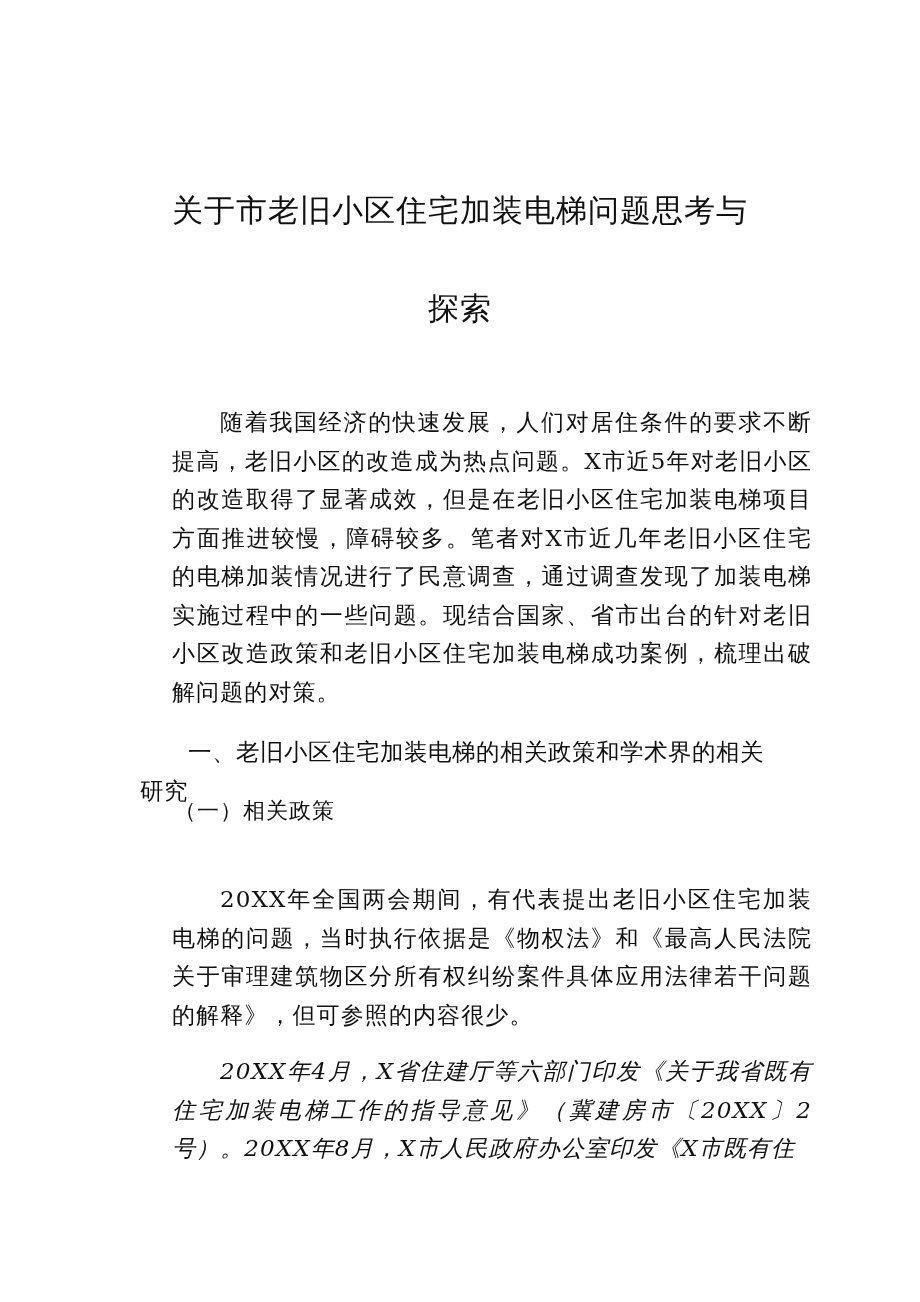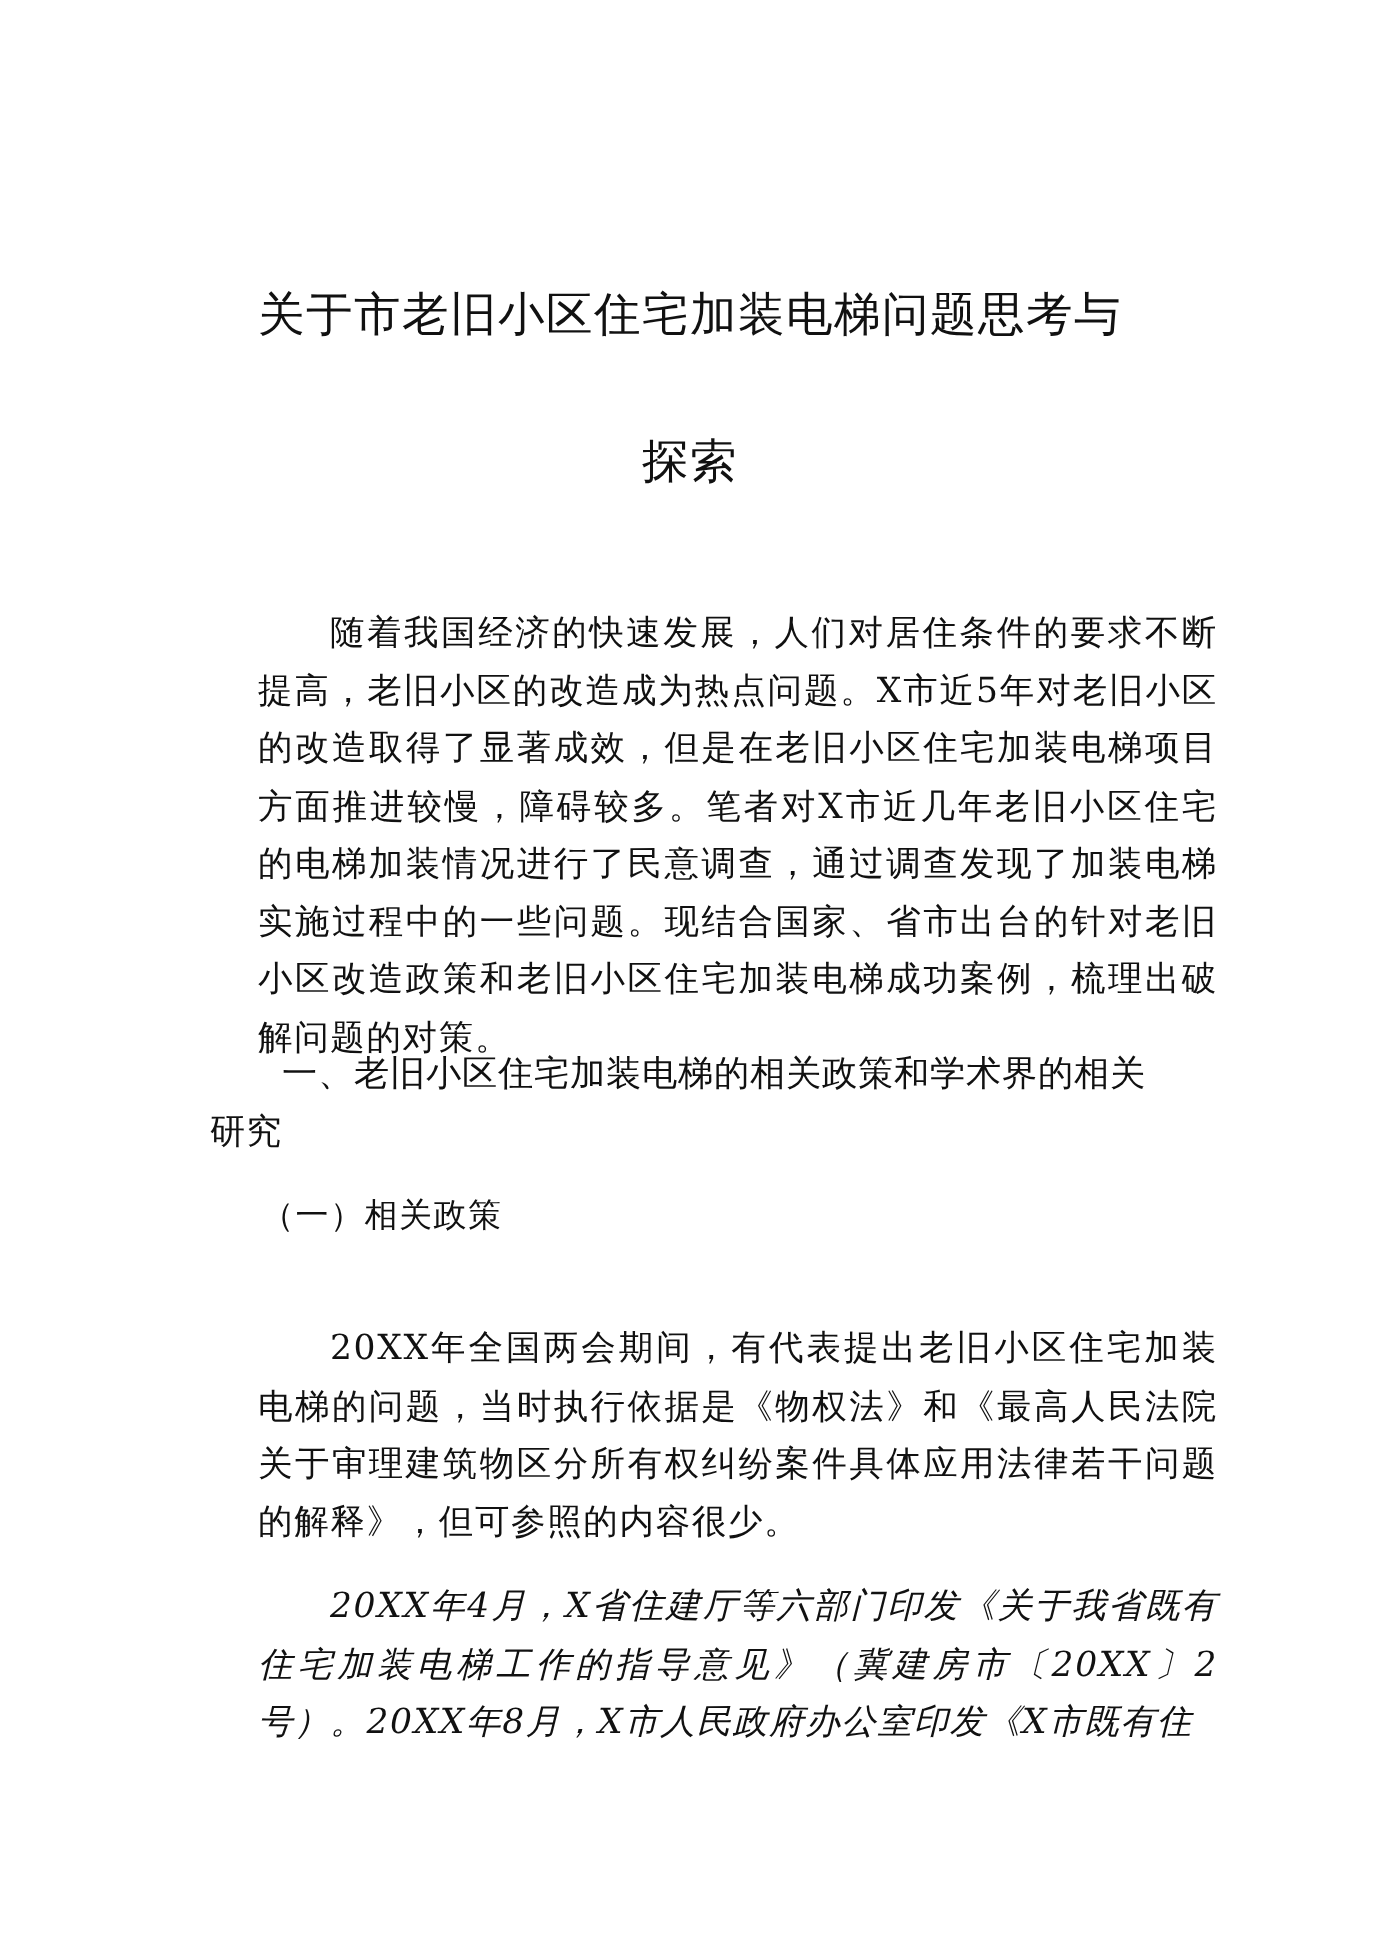--- a/index.html
+++ b/index.html
@@ -30,20 +30,20 @@
 </style>
 </head>
 <body>
 
 <div class="page">
   <div class="title title-1">关于市老旧小区住宅加装电梯问题思考与</div>
   <div class="title title-2">探索</div>
 
   <p class="para" style="top:387px;">随着我国经济的快速发展，人们对居住条件的要求不断提高，老旧小区的改造成为热点问题。X市近5年对老旧小区的改造取得了显著成效，但是在老旧小区住宅加装电梯项目方面推进较慢，障碍较多。笔者对X市近几年老旧小区住宅的电梯加装情况进行了民意调查，通过调查发现了加装电梯实施过程中的一些问题。现结合国家、省市出台的针对老旧小区改造政策和老旧小区住宅加装电梯成功案例，梳理出破解问题的对策。</p>
 
-  <p class="heading1" style="top:696px;">一、老旧小区住宅加装电梯的相关政策和学术界的相关研究</p>
+  <p class="heading1" style="top:733px;">一、老旧小区住宅加装电梯的相关政策和学术界的相关研究</p>
 
   <p class="heading2" style="top:792px;">（一）相关政策</p>
 
   <p class="para" style="top:864px;">20XX年全国两会期间，有代表提出老旧小区住宅加装电梯的问题，当时执行依据是《物权法》和《最高人民法院关于审理建筑物区分所有权纠纷案件具体应用法律若干问题的解释》，但可参照的内容很少。</p>
 
   <p class="para" style="top:1036px;font-style:italic;">20XX年4月，X省住建厅等六部门印发《关于我省既有住宅加装电梯工作的指导意见》（冀建房市〔20XX〕2号）。20XX年8月，X市人民政府办公室印发《X市既有住</p>
 </div>
 
 </body></html>

